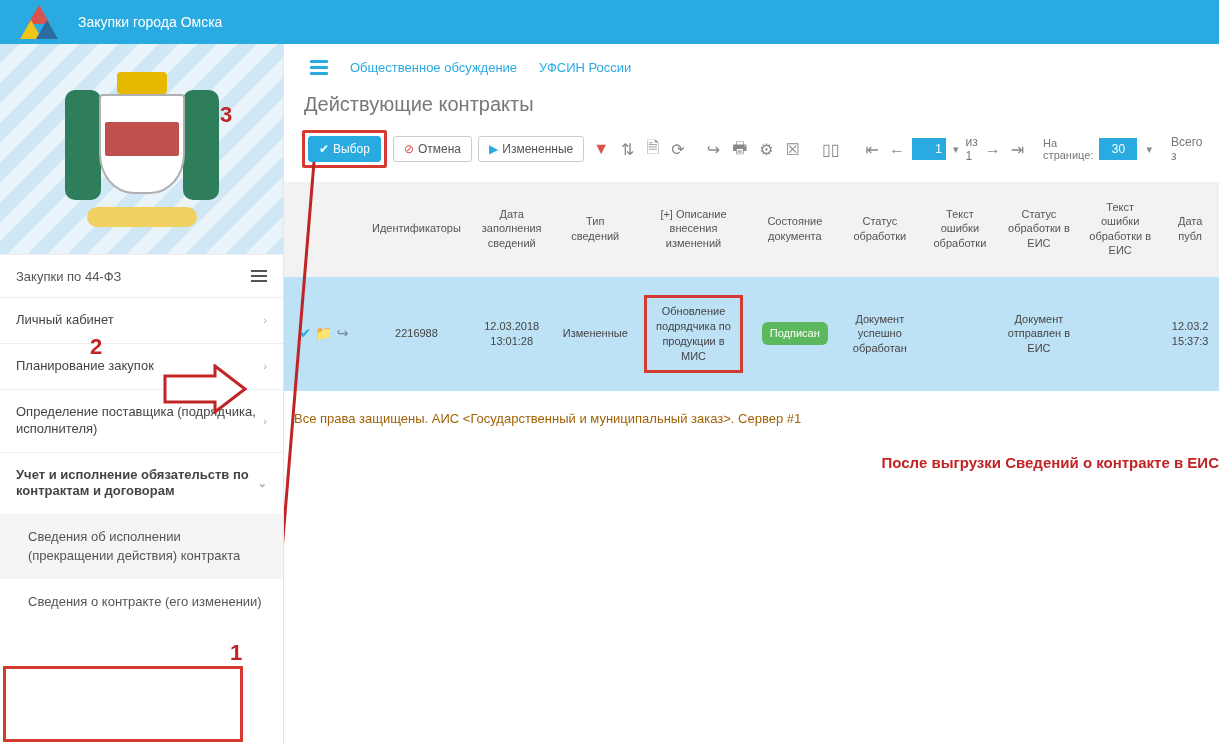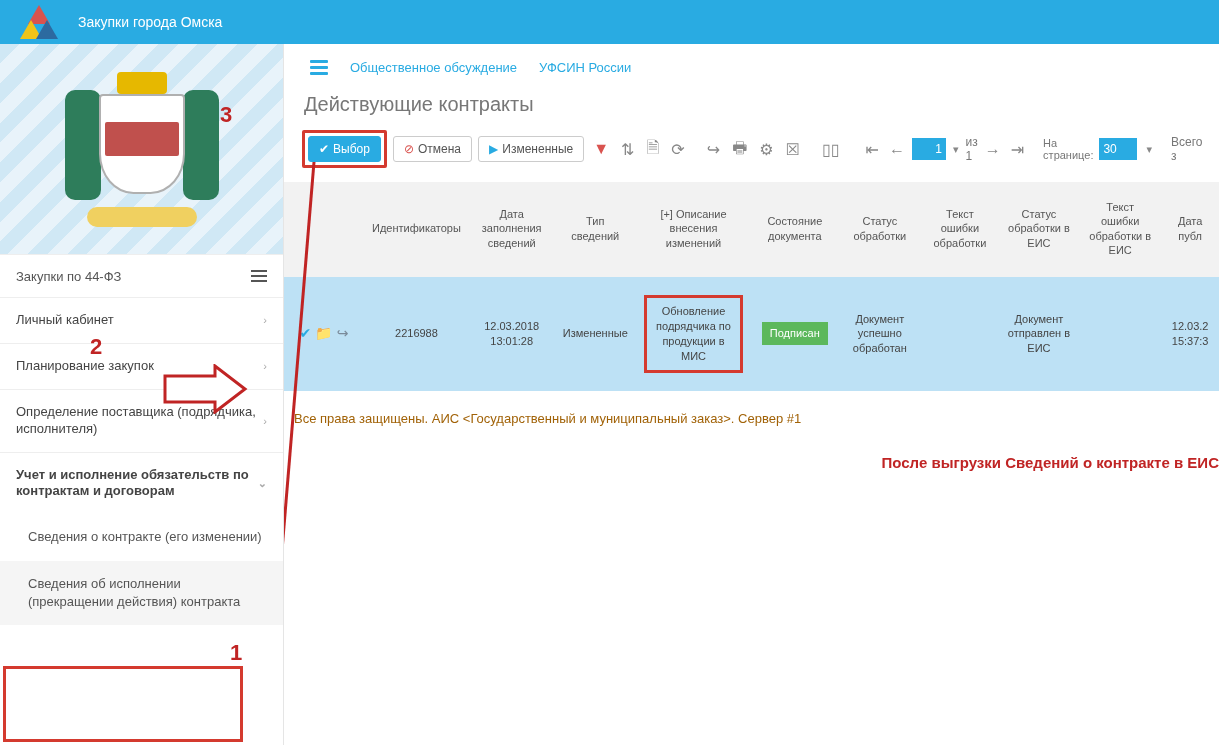--- a/index.html
+++ b/index.html
@@ -37,28 +37,28 @@
 .toolbar { display: flex; align-items: center; gap: 6px; padding: 0 18px 14px; flex-wrap: nowrap; }
 .btn { display: inline-flex; align-items: center; gap: 4px; border: 1px solid #ccc; background: #fff; padding: 5px 10px; border-radius: 3px; cursor: pointer; font-size: 12px; color: #555; }
 .btn.primary { background: #29abe2; color: #fff; border-color: #29abe2; }
 .btn.primary-wrap { border: 3px solid #d43a2f; padding: 3px; border-radius: 2px; }
 .tb-ico { color: #888; font-size: 16px; cursor: pointer; padding: 4px 3px; }
 .tb-sep { width: 1px; height: 20px; background: #ddd; margin: 0 2px; }
 .pager { display: flex; align-items: center; gap: 4px; margin-left: 4px; }
 .pg-in { width: 34px; height: 22px; background: #29abe2; color: #fff; text-align: right; padding: 0 4px; border: none; font-size: 12px; }
 .pg-lbl { font-size: 12px; color: #777; }
 .perpage { display: flex; align-items: center; gap: 6px; font-size: 11px; color: #777; }
-.pp-in { width: 38px; height: 22px; background: #29abe2; color: #fff; text-align: left; padding: 0 4px; border: none; font-size: 12px; }
+.pp-in { width: 38px; height: 22px; background: #29abe2; color: #fff; text-align: center; padding: 0 4px; border: none; font-size: 12px; }
 .grid-wrap { background: #f2f2f2; }
 .grid { width: 100%; border-collapse: collapse; }
 .grid th { background: #f2f2f2; color: #555; font-weight: normal; font-size: 11px; text-align: center; padding: 18px 8px 20px; vertical-align: middle; line-height: 1.3; border: none; }
 .grid td { background: #bde1f5; font-size: 11px; padding: 18px 8px; text-align: center; vertical-align: middle; line-height: 1.35; }
 .row-icons { display: inline-flex; gap: 4px; color: #7a8a99; font-size: 14px; }
 .row-icons .ok { color: #29abe2; }
-.badge { background: #5cb85c; color: #fff; padding: 4px 8px; border-radius: 0; font-size: 11px; display: inline-block; }
+.badge { background: #5cb85c; color: #fff; padding: 4px 8px; border-radius: 6px; font-size: 11px; display: inline-block; }
 .cell-hl { border: 3px solid #d43a2f; padding: 6px 4px; display: inline-block; }
 .footer-txt { padding: 20px 10px; font-size: 13px; color: #a16207; }
 .note { color: #c02424; font-weight: bold; font-size: 15px; text-align: right; padding: 6px 0 0 220px; line-height: 1.5; }
 
 
 .anno { position: absolute; font-size: 22px; font-weight: bold; color: #c02424; z-index: 50; pointer-events: none; }
 .anno-box { position: absolute; border: 3px solid #d43a2f; z-index: 40; pointer-events: none; }
 .arrow { position: absolute; z-index: 45; pointer-events: none; }
 .arrow-line { stroke: #c02424; stroke-width: 3; fill: none; }
 .arrow-head { fill: #c02424; }
@@ -114,25 +114,25 @@
       <div class="side-item">
         <span>Определение поставщика (подрядчика, исполнителя)</span>
         <span class="chev">›</span>
       </div>
     </div>
     <div class="side-sec">
       <div class="side-item bold">
         <span>Учет и исполнение обязательств по контрактам и договорам</span>
         <span class="chev">⌄</span>
       </div>
+      <div class="side-sub active">
+        <span>Сведения об исполнении (прекращении действия) контракта</span>
+      </div>
       <div class="side-sub">
         <span>Сведения о контракте (его изменении)</span>
-      </div>
-      <div class="side-sub active">
-        <span>Сведения об исполнении (прекращении действия) контракта</span>
       </div>
     </div>
 
     <div class="anno" style="left:90px; top:290px;">2</div>
     <svg class="big-arrow" style="left:160px; top:320px;" width="90" height="50">
       <path d="M5 12 L55 12 L55 2 L85 25 L55 48 L55 38 L5 38 Z" fill="#fff" stroke="#c02424" stroke-width="3"></path>
     </svg>
   </div>
 
   <div class="content" style="position:relative;">

